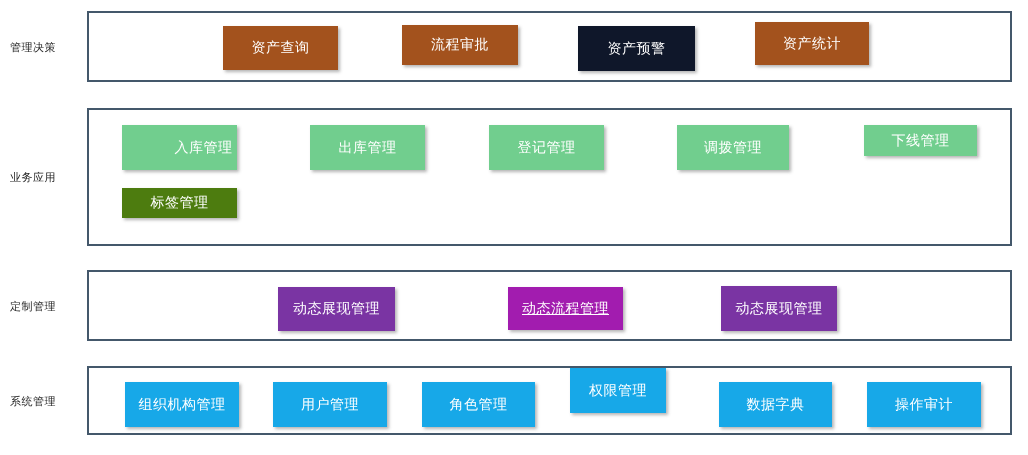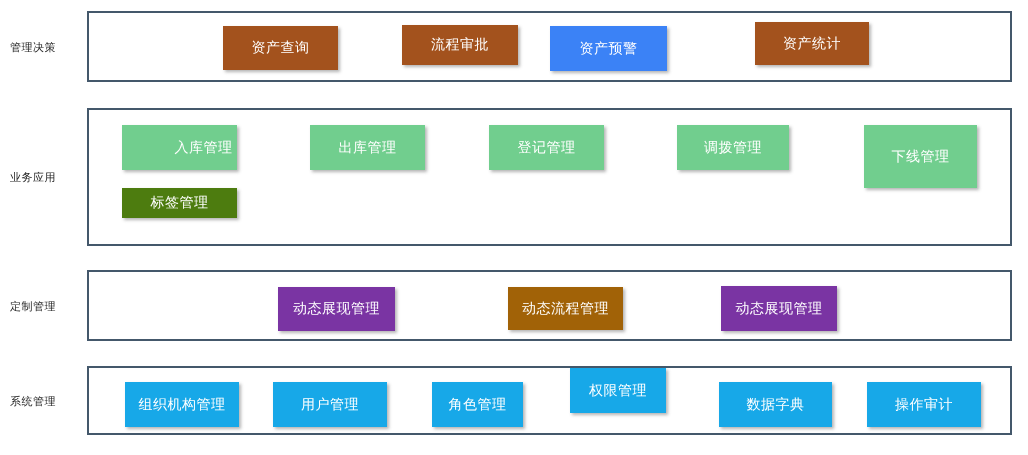--- a/index.html
+++ b/index.html
@@ -44,36 +44,36 @@
   }
 </style>
 </head>
 <body>
 
 <div id="diagram" style="background: rgb(255, 255, 255);">
     <div class="group-box" style="left: 87px; top: 11px; width: 925px; height: 71px; border-color: rgb(68, 88, 107);"></div>
     <div class="layer-label" style="top: 46.5px;">管理决策</div>
     <div class="module-box" style="left: 223px; top: 26px; width: 115px; height: 44px; background: rgb(163, 82, 29);">资产查询</div>
     <div class="module-box" style="left: 402px; top: 25px; width: 116px; height: 40px; background: rgb(163, 82, 29);">流程审批</div>
-    <div class="module-box" style="left: 550px; top: 26px; width: 117px; height: 45px; background: #3b82f6;">资产预警</div>
+    <div class="module-box" style="left: 578px; top: 26px; width: 117px; height: 45px; background: #0f172a;">资产预警</div>
     <div class="module-box" style="left: 755px; top: 22px; width: 114px; height: 43px; background: rgb(163, 82, 29);">资产统计</div>
     <div class="group-box" style="left: 87px; top: 108px; width: 925px; height: 138px; border-color: rgb(68, 88, 107);"></div>
     <div class="layer-label" style="top: 177px;">业务应用</div>
     <div class="module-box" style="left: 122px; top: 125px; width: 115px; height: 45px; background: rgb(113, 206, 142); padding-left: 48px;">入库管理</div>
     <div class="module-box" style="left: 310px; top: 125px; width: 115px; height: 45px; background: rgb(113, 206, 142);">出库管理</div>
     <div class="module-box" style="left: 489px; top: 125px; width: 115px; height: 45px; background: rgb(113, 206, 142);">登记管理</div>
     <div class="module-box" style="left: 677px; top: 125px; width: 112px; height: 45px; background: rgb(113, 206, 142);">调拨管理</div>
-    <div class="module-box" style="left: 864px; top: 125px; width: 113px; height: 63px; background: rgb(113, 206, 142);">下线管理</div>
+    <div class="module-box" style="left: 864px; top: 125px; width: 113px; height: 31px; background: rgb(113, 206, 142);">下线管理</div>
     <div class="module-box" style="left: 122px; top: 188px; width: 115px; height: 30px; background: #4d7c0f;">标签管理</div>
     <div class="group-box" style="left: 87px; top: 270px; width: 925px; height: 71px; border-color: rgb(68, 88, 107);"></div>
     <div class="layer-label" style="top: 305.5px;">定制管理</div>
     <div class="module-box" style="left: 278px; top: 287px; width: 117px; height: 44px; background: rgb(122, 52, 163);">动态展现管理</div>
-    <div class="module-box" style="left: 508px; top: 287px; width: 115px; height: 43px; background: #a16207;">动态流程管理</div>
+    <div class="module-box" style="left: 508px; top: 287px; width: 115px; height: 43px; background: #a21caf; text-decoration: underline;">动态流程管理</div>
     <div class="module-box" style="left: 721px; top: 286px; width: 116px; height: 45px; background: rgb(122, 52, 163);">动态展现管理</div>
     <div class="group-box" style="left: 87px; top: 366px; width: 925px; height: 69px; border-color: rgb(68, 88, 107);"></div>
     <div class="layer-label" style="top: 400.5px;">系统管理</div>
     <div class="module-box" style="left: 125px; top: 382px; width: 114px; height: 45px; background: rgb(23, 168, 232);">组织机构管理</div>
     <div class="module-box" style="left: 273px; top: 382px; width: 114px; height: 45px; background: rgb(23, 168, 232);">用户管理</div>
-    <div class="module-box" style="left: 432px; top: 382px; width: 91px; height: 45px; background: rgb(23, 168, 232);">角色管理</div>
+    <div class="module-box" style="left: 422px; top: 382px; width: 113px; height: 45px; background: rgb(23, 168, 232);">角色管理</div>
     <div class="module-box" style="left: 570px; top: 368px; width: 96px; height: 45px; background: rgb(23, 168, 232);">权限管理</div>
     <div class="module-box" style="left: 719px; top: 382px; width: 113px; height: 45px; background: rgb(23, 168, 232);">数据字典</div>
     <div class="module-box" style="left: 867px; top: 382px; width: 114px; height: 45px; background: rgb(23, 168, 232);">操作审计</div>
   </div>
 
 </body></html>

